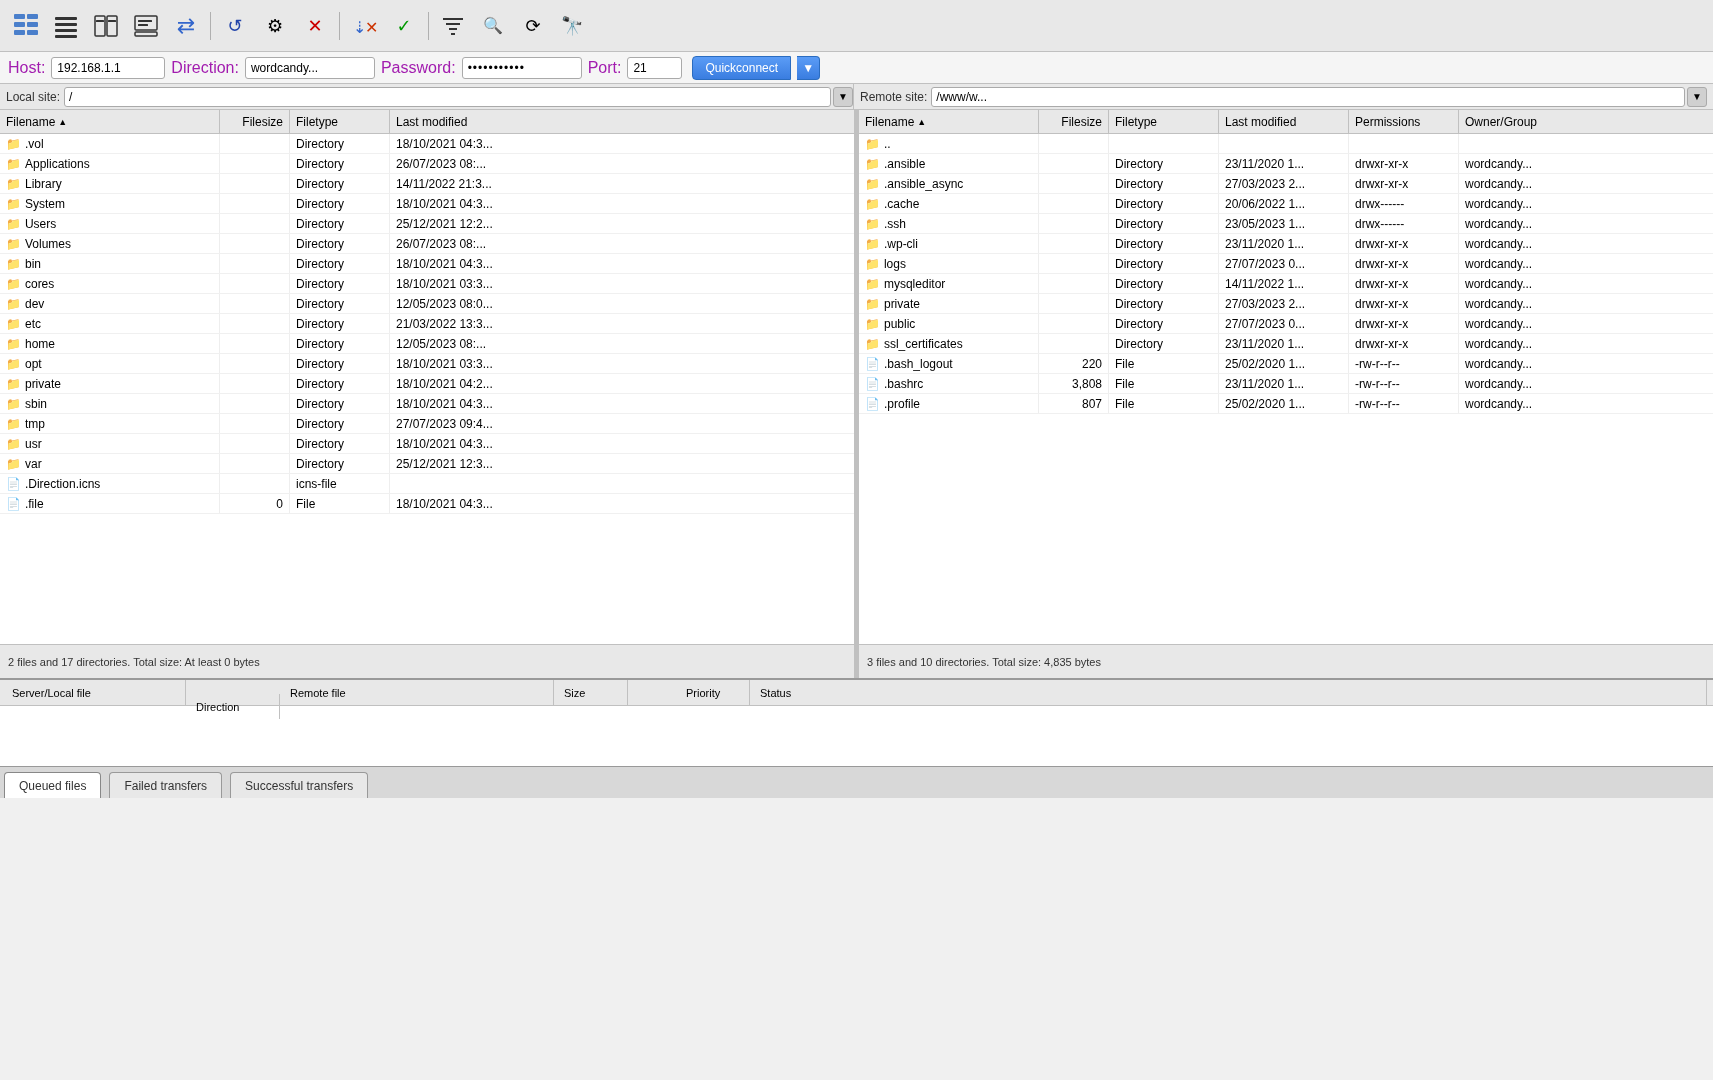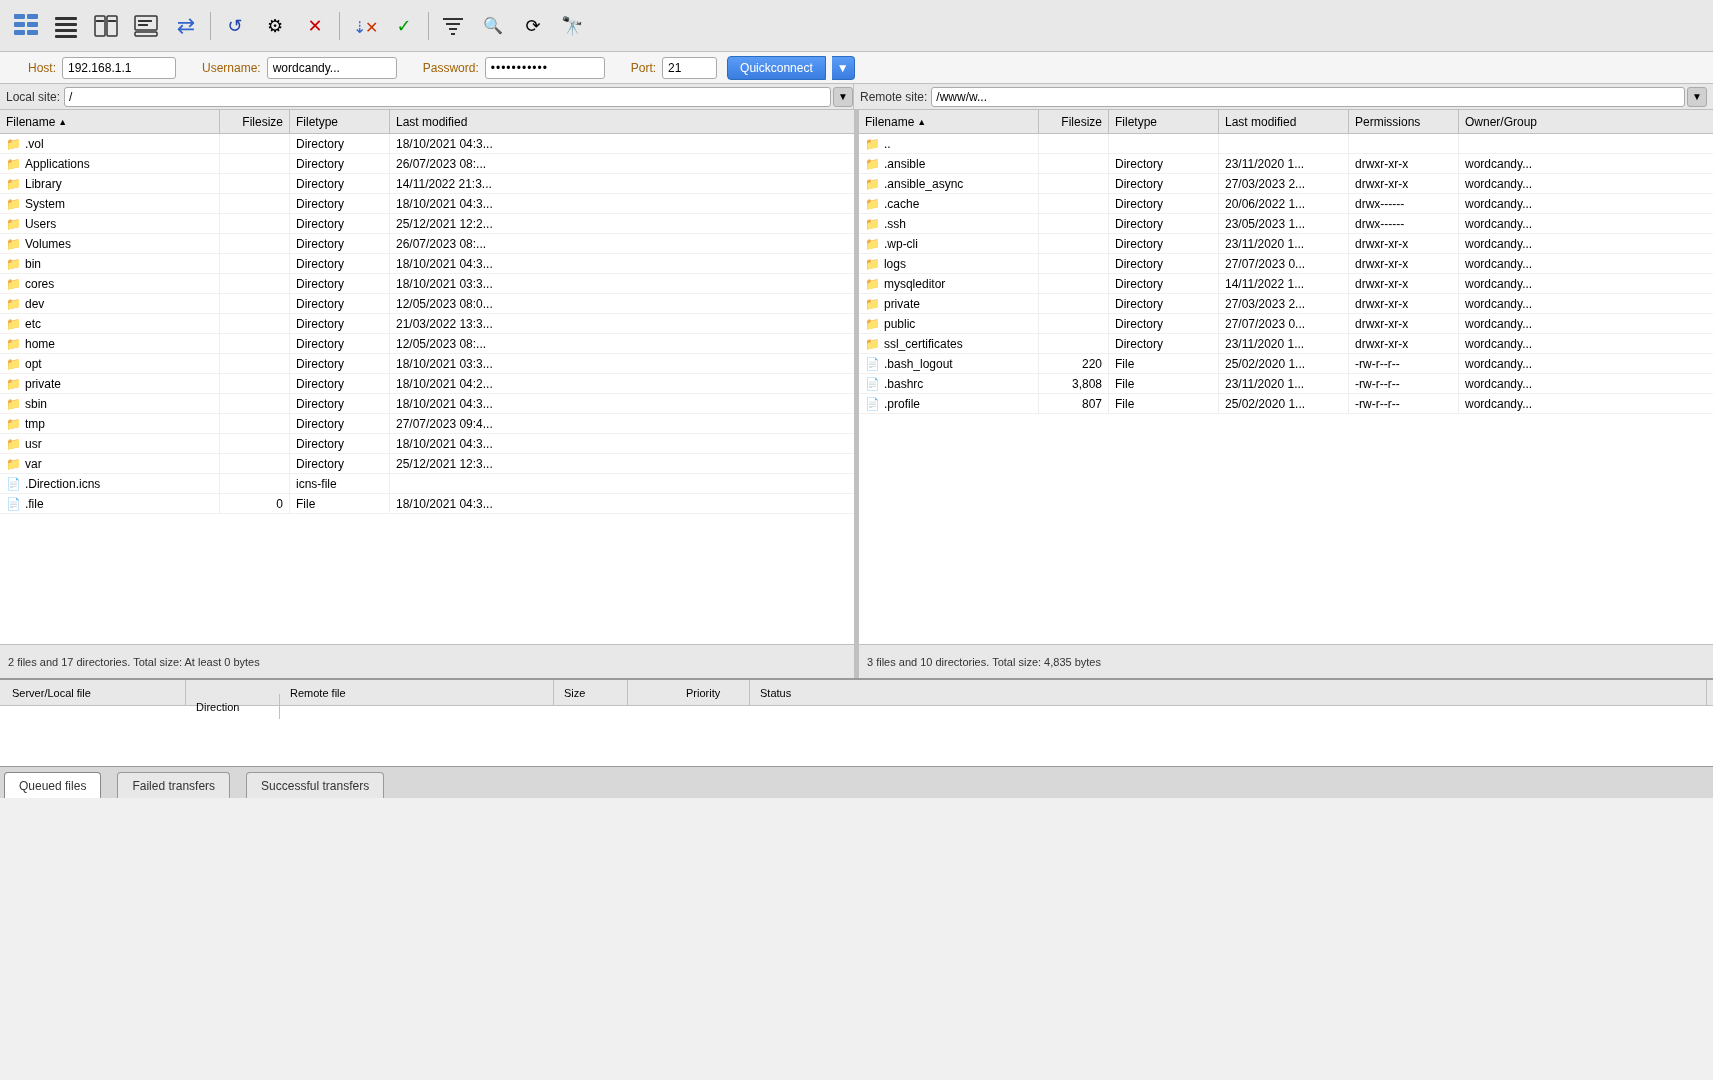--- a/index.html
+++ b/index.html
@@ -43,21 +43,21 @@
     
     #connection-bar {
       display: flex;
       align-items: center;
       padding: 4px 8px;
       background: #f5f5f5;
       border-bottom: 1px solid #c0c0c0;
       gap: 6px;
       height: 32px;
     }
-    .conn-label { font-size: 12px; color: #a16207; white-space: nowrap; margin-left: 20px; }
+    .conn-label { font-size: 16px; color: #a21caf; white-space: nowrap; }
     .conn-input {
       border: 1px solid #aaa;
       border-radius: 3px;
       padding: 2px 5px;
       font-size: 12px;
       background: white;
       height: 22px;
     }
     #host-input { width: 120px; }
     #username-input { width: 130px; }
@@ -260,21 +260,21 @@
       padding: 4px 0 0 4px;
       height: 32px;
     }
     .bottom-tab {
       padding: 4px 14px;
       font-size: 12px;
       cursor: pointer;
       border: 1px solid #999;
       border-bottom: none;
       border-radius: 4px 4px 0 0;
-      margin-right: 16px;
+      margin-right: 8px;
       background: #e8e8e8;
       color: #333;
       height: 26px;
       display: flex;
       align-items: center;
     }
     .bottom-tab.active {
       background: white;
       font-weight: 500;
       border-color: #888;
@@ -377,21 +377,21 @@
   <div class="toolbar-icon" title="Search" style="font-size:16px;">🔍</div>
 
   <div class="toolbar-icon" title="Set speed limit" style="font-size:18px;">⟳</div>
 
   <div class="toolbar-icon" title="Binoculars" style="font-size:18px;">🔭</div>
 </div>
 
 <div id="connection-bar">
   <span class="conn-label">Host:</span>
   <input class="conn-input" id="host-input" value="192.168.1.1" style="width: 114px;">
-  <span class="conn-label">Username:</span>
+  <span class="conn-label">Direction:</span>
   <input class="conn-input" id="username-input" value="wordcandy..." style="width: 130px;">
   <span class="conn-label">Password:</span>
   <input class="conn-input password-dots" id="password-input" type="password" value="password123" style="width: 120px;">
   <span class="conn-label">Port:</span>
   <input class="conn-input" id="port-input" value="21" style="width: 55px;">
   <button class="quickconnect-btn" style="border-radius:4px 0 0 4px; margin-left:4px;">Quickconnect</button>
   <div class="quickconnect-dropdown">▼</div>
 </div>
 
 <div id="site-bars-row">

